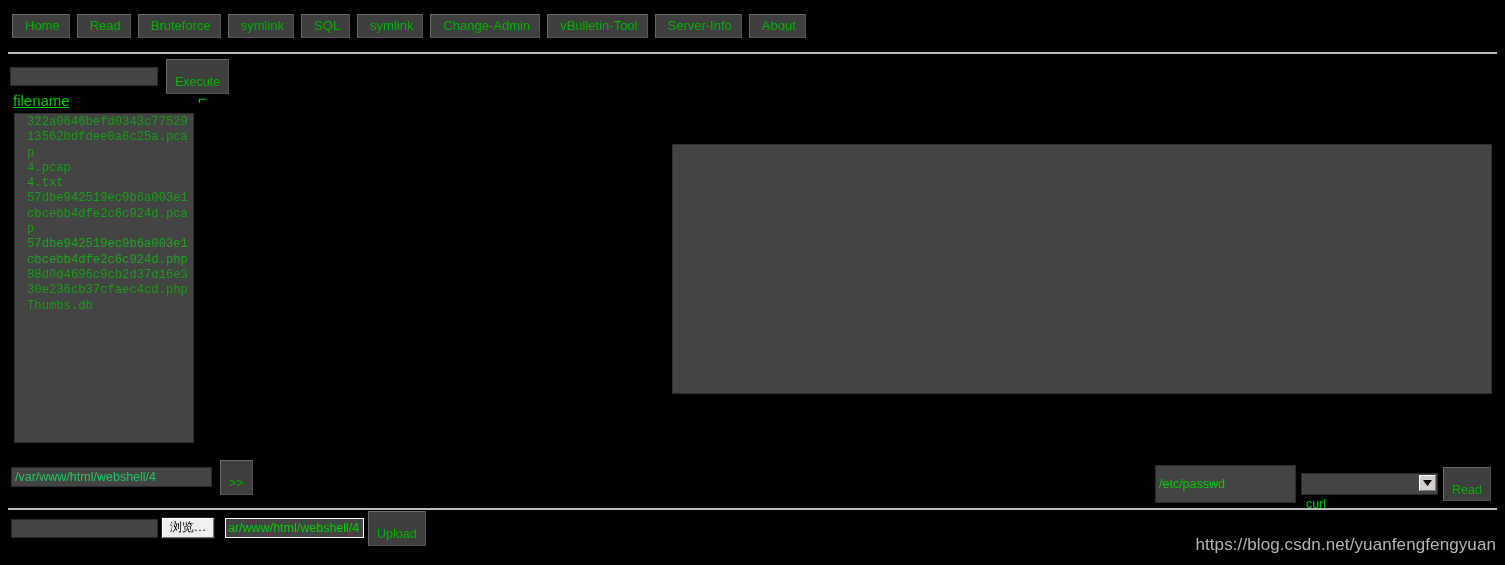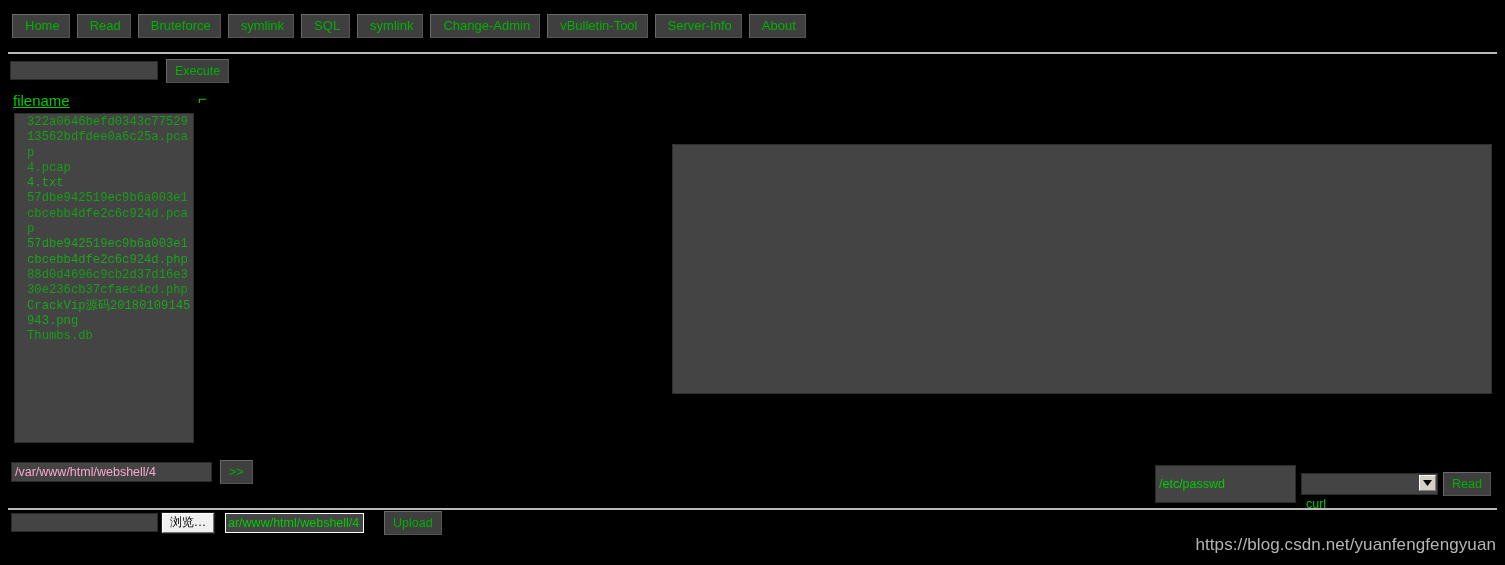--- a/index.html
+++ b/index.html
@@ -74,21 +74,21 @@
     outline: none;
   }
   .sm-btn {
     background: #3f3f3f;
     border: 1px solid #555555;
     border-top-color: #6a6a6a;
     border-left-color: #6a6a6a;
     color: #00b200;
     font-size: 12.5px;
     font-family: "Liberation Sans", sans-serif;
-    padding: 5px 8px 4px 8px;
+    padding: 16px 8px 4px 8px;
     line-height: 1;
     cursor: pointer;
   }
 
   
   .filename-link {
     position: absolute;
     left: 13px; top: 92px;
     color: #00cc00;
     font-size: 15px;
@@ -152,21 +152,21 @@
     left: 11px; top: 460px;
     display: flex;
     align-items: center;
     gap: 8px;
   }
   .path-input {
     width: 193px;
     height: 16px;
     background: #444444;
     border: 1px solid #2b2b2b;
-    color: #f9a8d4;
+    color: #22c55e;
     font-size: 12.5px;
     font-family: "Liberation Sans", sans-serif;
     padding: 1px 3px;
     outline: none;
   }
 
   
   .read-row {
     position: absolute;
     left: 1155px; top: 465px;
@@ -252,21 +252,21 @@
     width: 133px;
     height: 16px;
     background: #444444;
     border: 1px solid #ffffff;
     color: #00cc00;
     font-size: 12.5px;
     font-family: "Liberation Sans", sans-serif;
     padding: 1px 2px;
     outline: none;
   }
-  .upload-btn { margin-left: 20px; }
+  .upload-btn { margin-left: 4px; }
 
   
   .watermark {
     position: absolute;
     right: 9px; bottom: 10px;
     color: #b5b5b5;
     font-size: 17px;
     font-family: Liberation Sans, sans-serif;
     letter-spacing: 0.1px;
   }
@@ -297,21 +297,20 @@
 <div class="filename-link">filename</div>
 <div class="caret-mark">⌐</div>
 
 <div class="file-list">
   <div class="file-opt">322a0646befd0343c7752913562bdfdee0a6c25a.pcap</div>
   <div class="file-opt">4.pcap</div>
   <div class="file-opt odd">4.txt</div>
   <div class="file-opt">57dbe942519ec9b6a003e1cbcebb4dfe2c6c924d.pcap</div>
   <div class="file-opt odd">57dbe942519ec9b6a003e1cbcebb4dfe2c6c924d.php</div>
   <div class="file-opt">88d0d4696c9cb2d37d16e330e236cb37cfaec4cd.php</div>
-  <div class="file-opt odd">CrackVip源码20180109145943.png</div>
   <div class="file-opt">Thumbs.db</div>
 </div>
 
 <textarea class="output-area" placeholder="" style=""></textarea>
 
 <div class="path-row">
   <input class="path-input" type="text" value="/var/www/html/webshell/4" style="">
   <button class="sm-btn">&gt;&gt;</button>
 </div>
 

